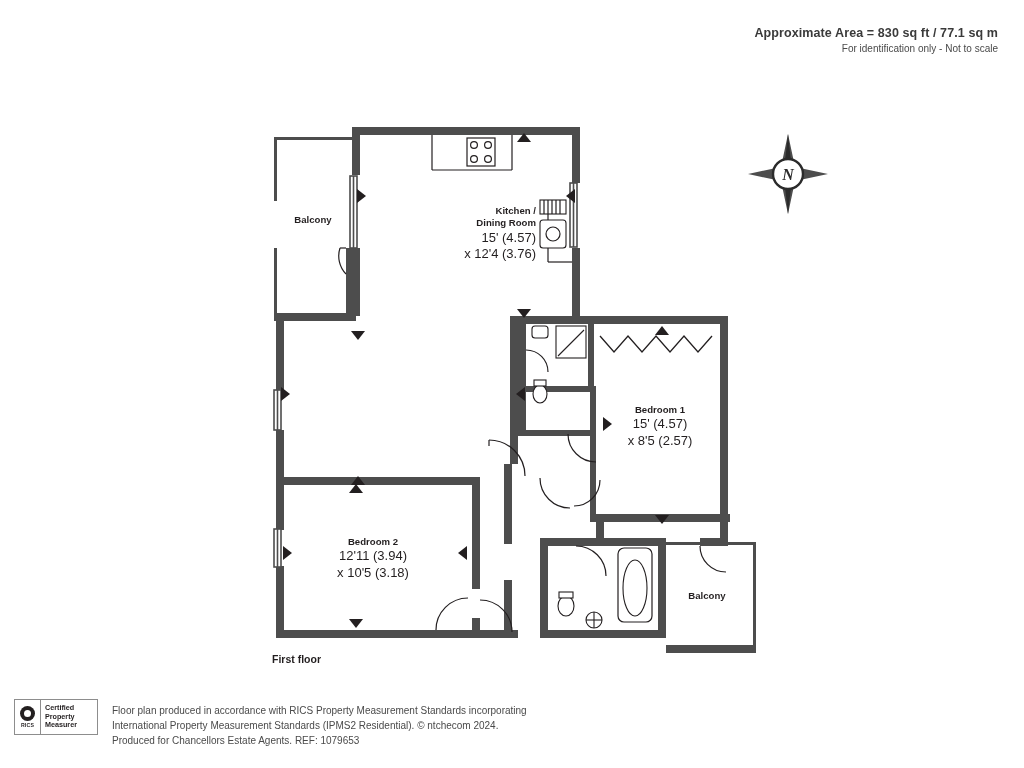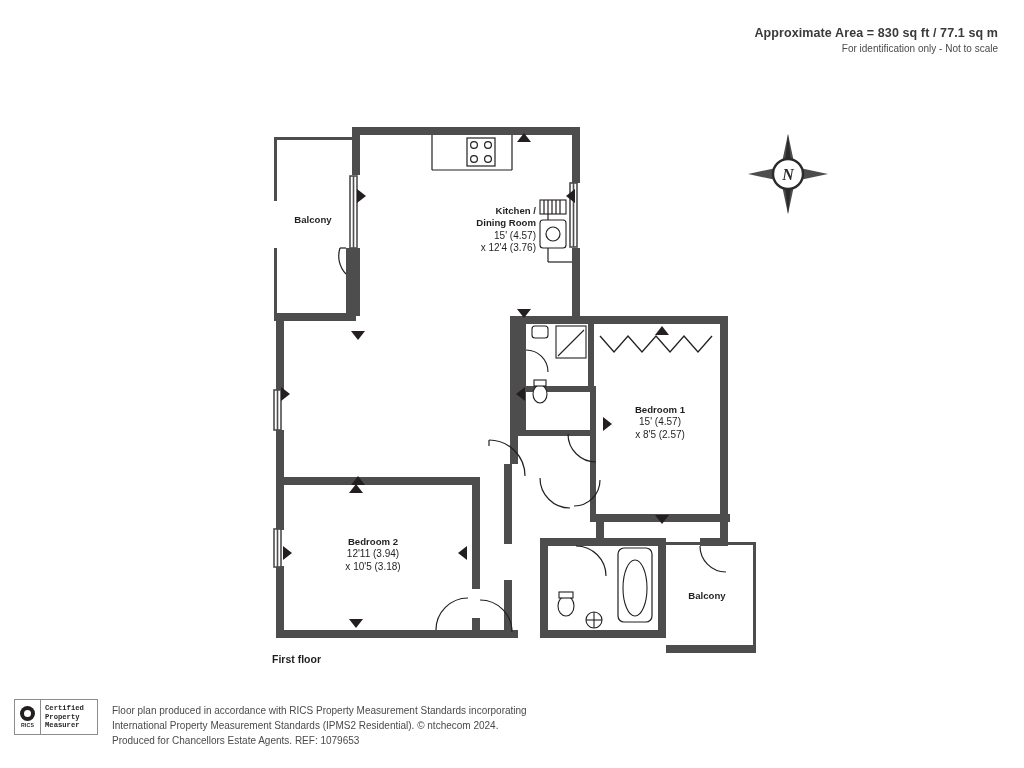--- a/index.html
+++ b/index.html
@@ -56,21 +56,21 @@
     line-height: 1.28;
     color: #231f20;
   }
   .room-label .rname {
     font-size: 9.6px;
     font-weight: bold;
     display: block;
     white-space: nowrap;
   }
   .room-label .rdim {
-    font-size: 10px;
+    font-size: 13px;
     display: block;
     white-space: nowrap;
   }
 
   .floor-title {
     position: absolute;
     left: 272px;
     top: 653px;
     font-size: 10.5px;
     font-weight: bold;
@@ -124,21 +124,20 @@
     font-weight: bold;
     margin-top: 1px;
     letter-spacing: .2px;
   }
   .rics-text {
     padding-left: 4px;
     font-size: 7.2px;
     font-weight: bold;
     line-height: 1.22;
     color: #231f20;
-    font-family: Liberation Mono, monospace;
   }
   .footer-note {
     margin-left: 14px;
     font-size: 10px;
     line-height: 1.5;
     color: #4a4a4a;
     padding-top: 4px;
   }
 
   

